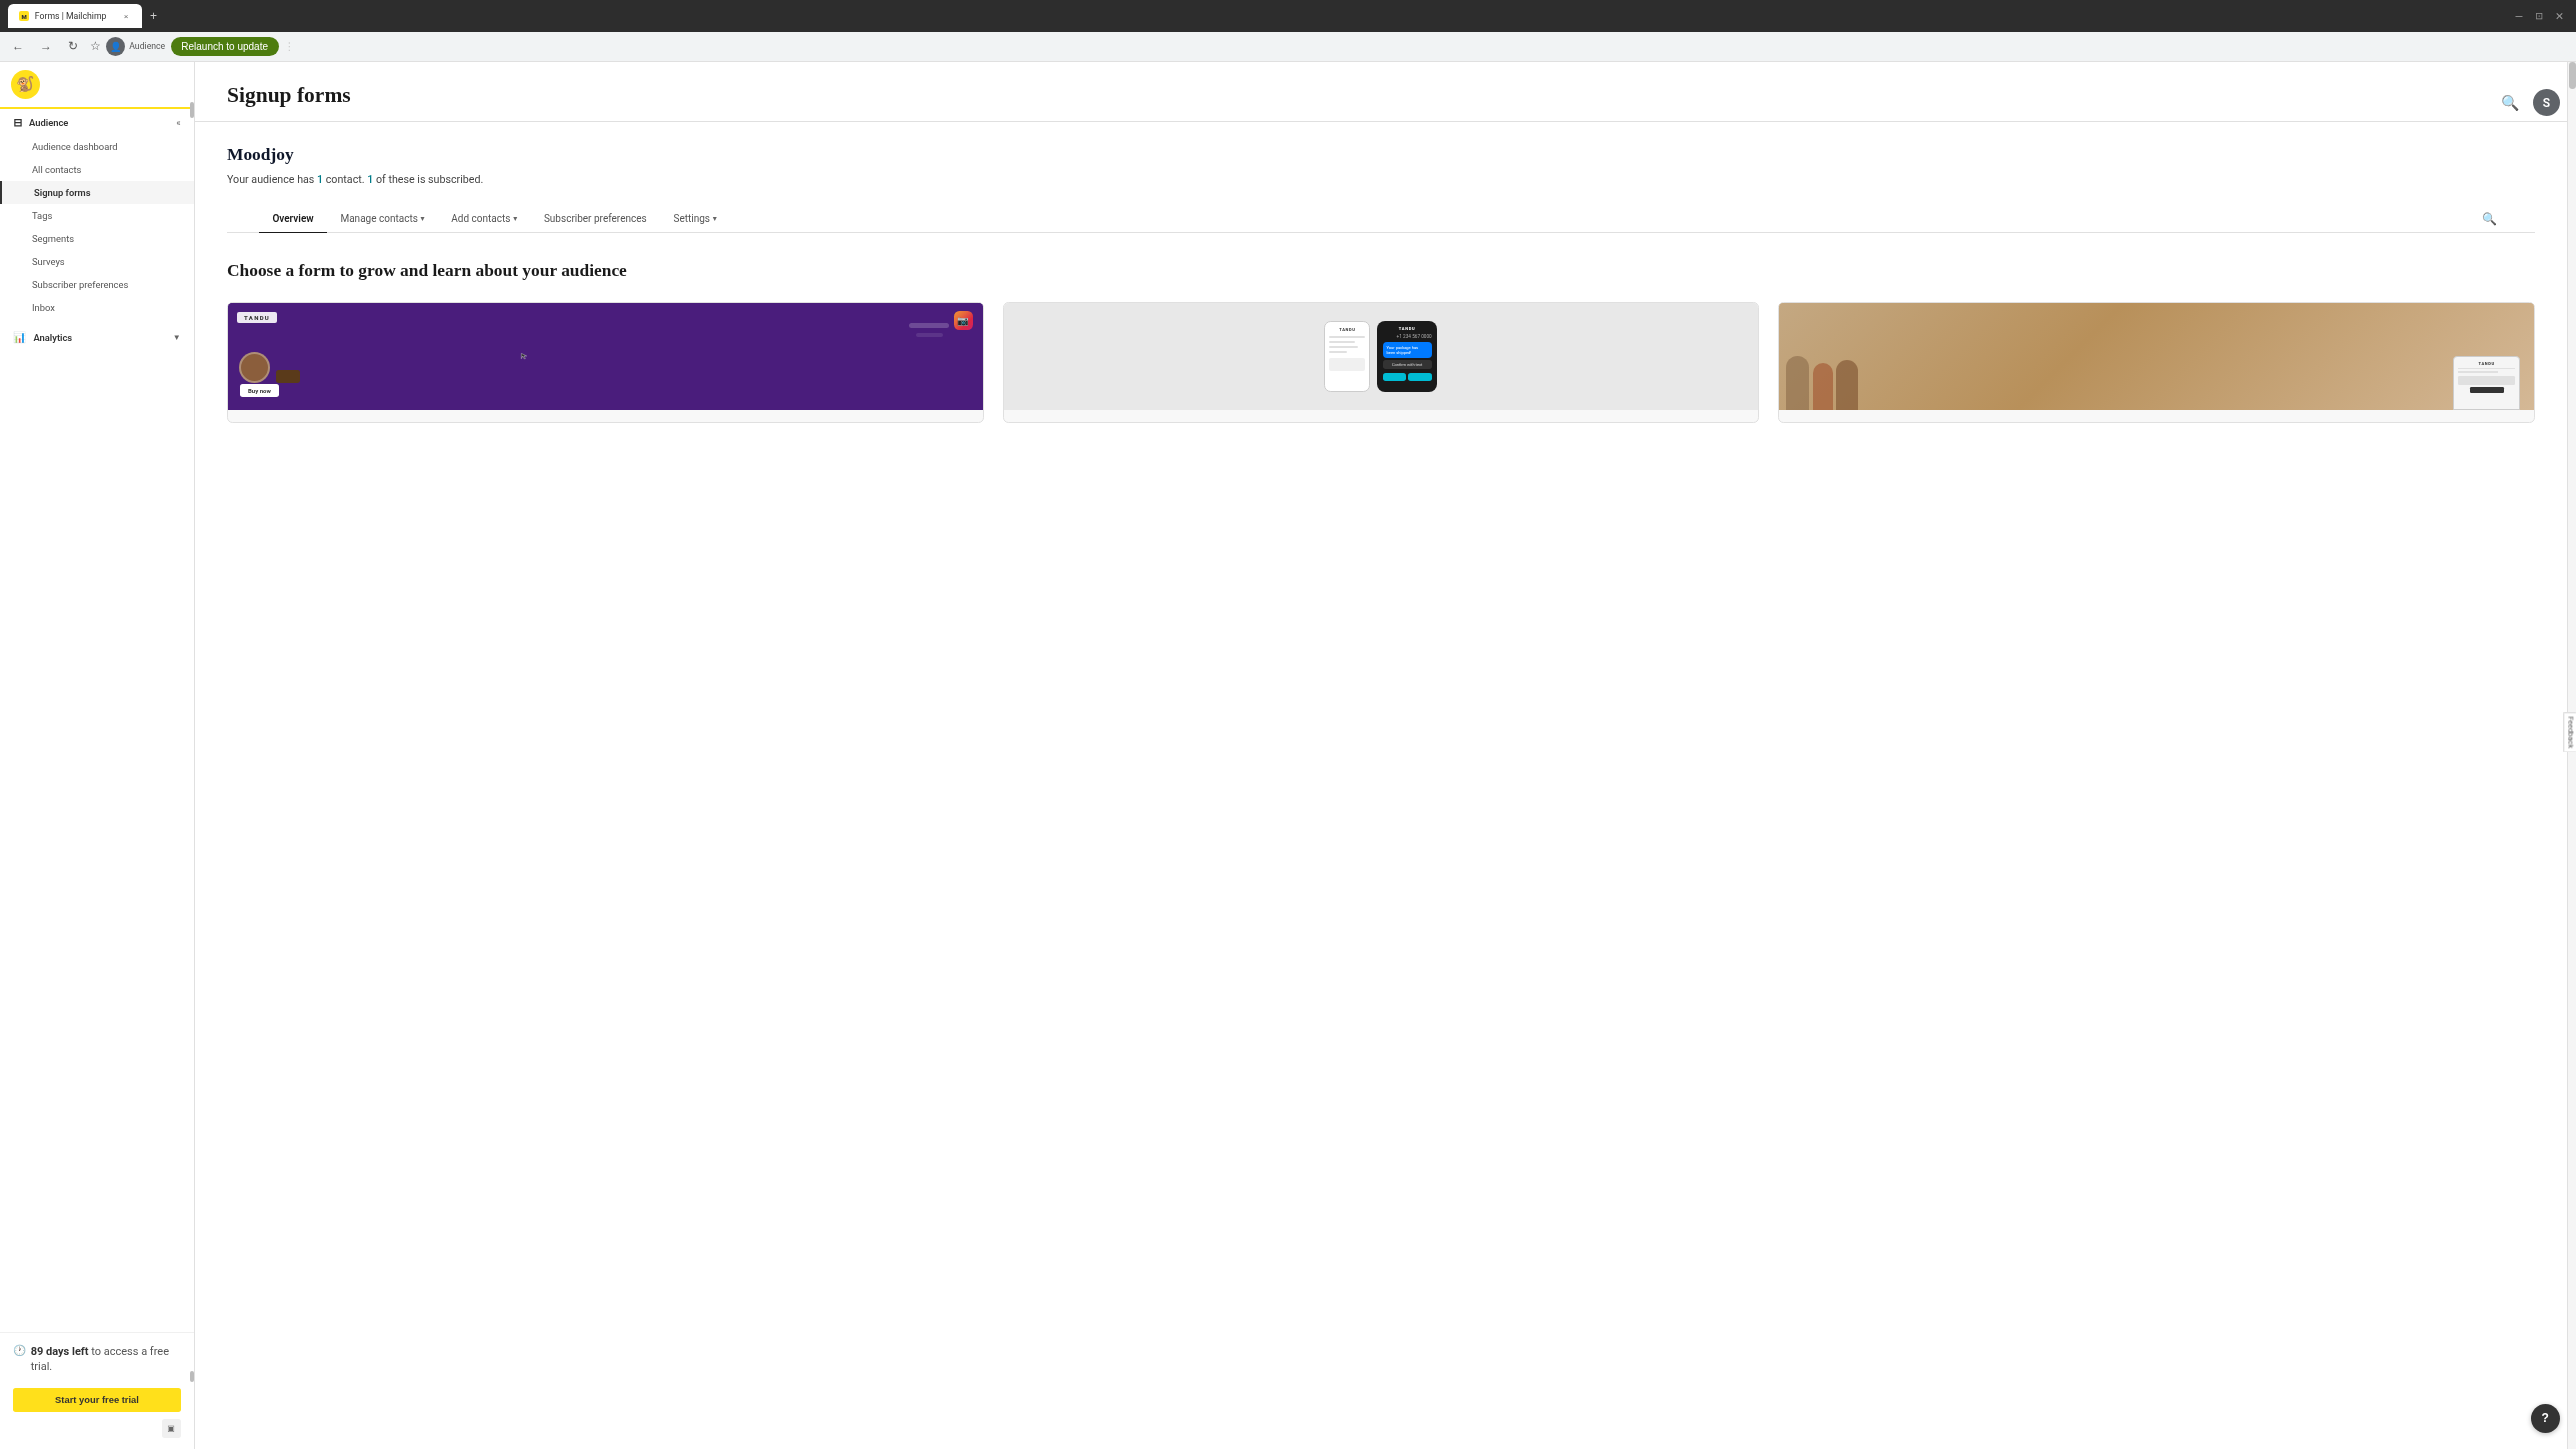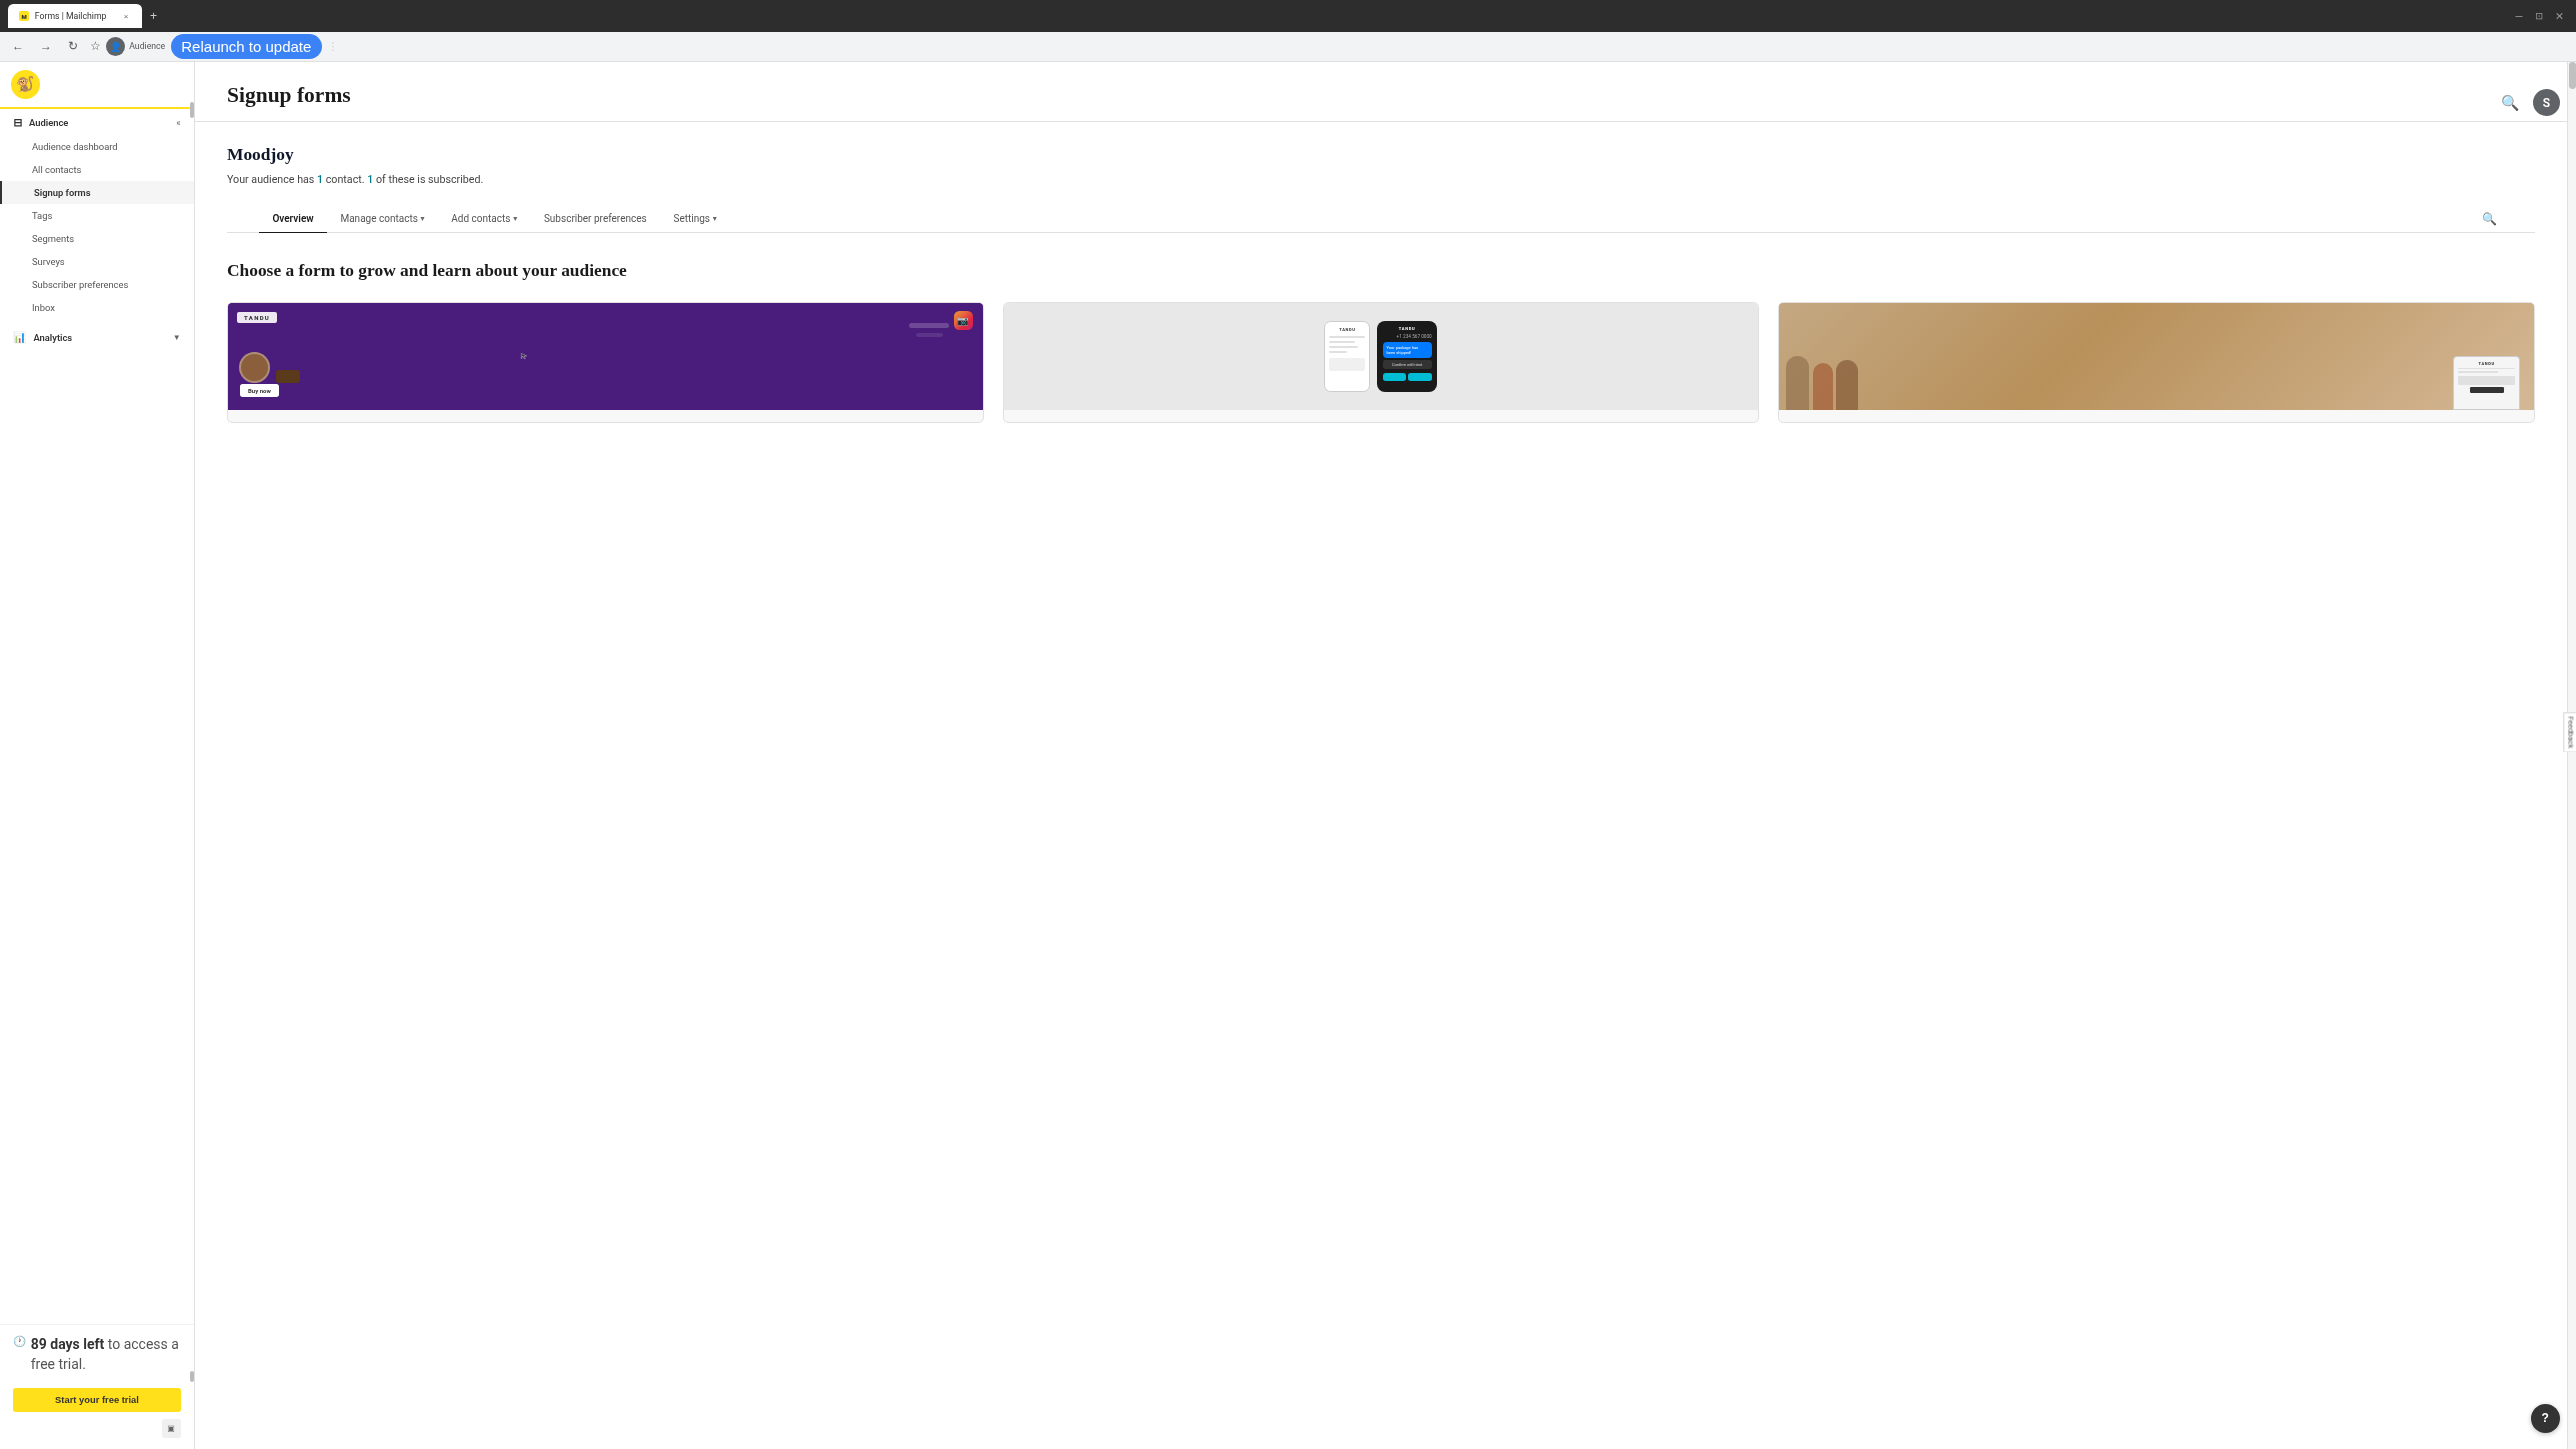--- a/index.html
+++ b/index.html
@@ -75,26 +75,26 @@
       border-radius: 13.4px;
       padding: 4px 10.7px;
       font-size: 9.4px;
       color: #202124;
       outline: none;
     }
     .address-bar-actions {
       display: flex; align-items: center; gap: 5.4px;
     }
     .relaunch-btn {
-      background: #3b82f6;
+      background: #4d7c0f;
       color: white;
       border: none;
       border-radius: 13.4px;
       padding: 4px 10.7px;
-      font-size: 15px;
+      font-size: 10px;
       cursor: pointer;
       font-weight: 500;
     }
     .incognito-area {
       display: flex; align-items: center; gap: 4px;
       font-size: 8.7px; color: #555;
     }
     .incognito-icon {
       width: 19px; height: 19px;
       border-radius: 50%;
@@ -154,21 +154,21 @@
       color: #333;
       border-left: 2px solid #333;
     }
 
     .sidebar-bottom {
       margin-top: auto;
       padding: 10.7px 13.4px;
       border-top: 0.7px solid #f0f0f0;
     }
     .trial-text {
-      font-size: 14px;
+      font-size: 11px;
       color: #555;
       line-height: 1.4;
       margin-bottom: 6.7px;
     }
     .trial-text strong {
       color: #333;
     }
     .start-trial-btn {
       width: 100%;
       background: #ffe01b;

